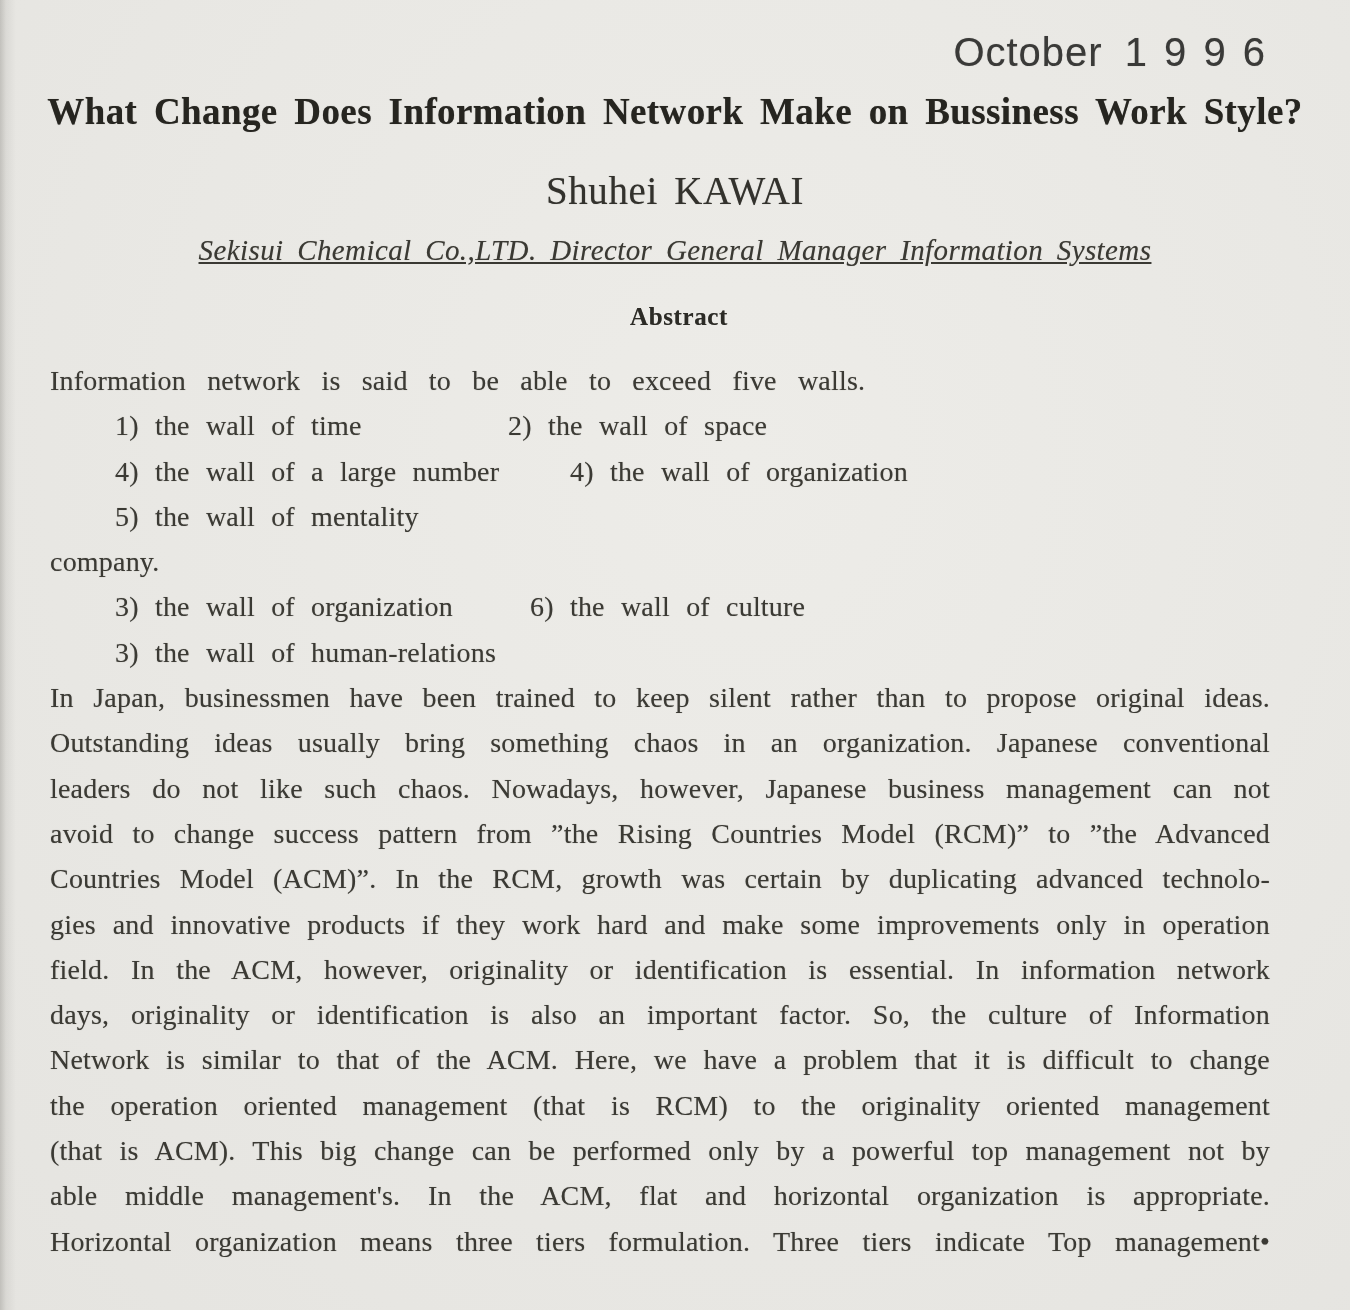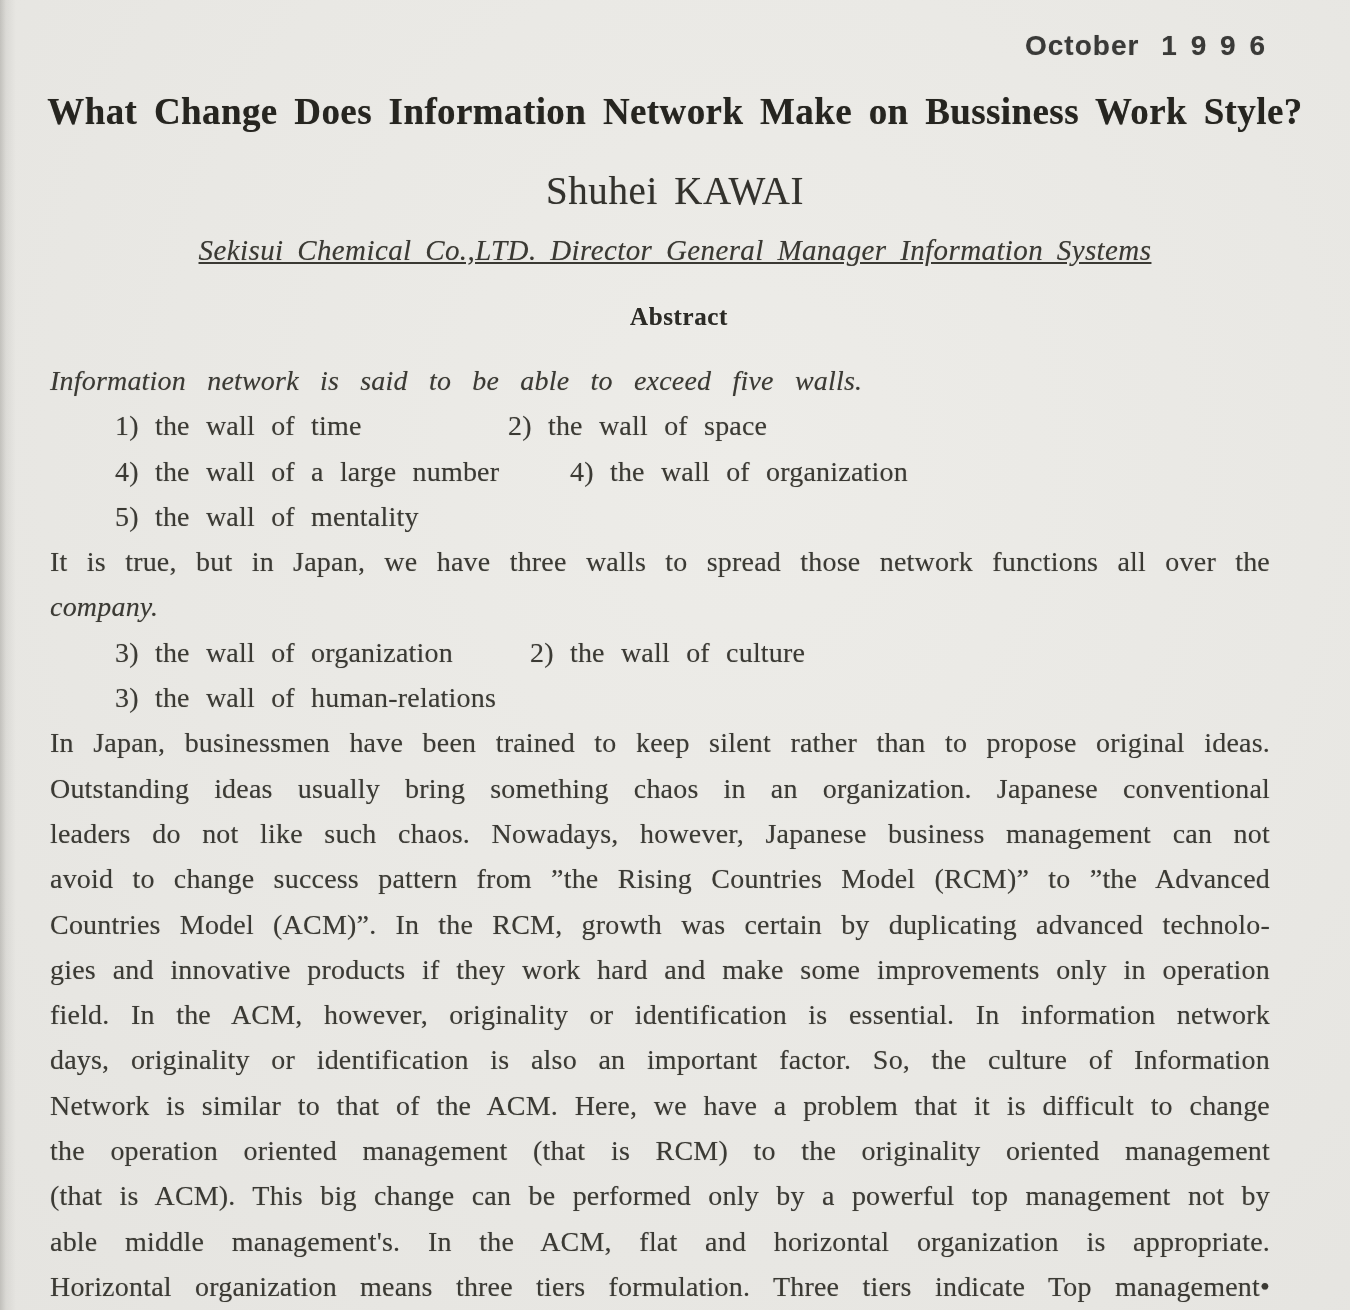--- a/index.html
+++ b/index.html
@@ -11,25 +11,24 @@
     background:
       linear-gradient(90deg, rgba(110,108,102,0.30) 0px, rgba(110,108,102,0.10) 6px, rgba(0,0,0,0) 16px),
       radial-gradient(ellipse at 55% 35%, #edecE8 0%, #e9e8e4 55%, #e5e4e0 100%);
     font-family: "Liberation Serif", serif;
     color: #37362f;
   }
   .abs { position: absolute; }
   .date {
     top: 30px; right: 82px;
     font-family: "Liberation Sans", sans-serif;
-    font-size: 28px;
+    font-size: 40px;
     color: #3a3a38;
     letter-spacing: 1px;
     text-shadow: 0 0 0.8px rgba(60,60,58,0.45);
-    font-weight: bold;
   }
   .date .yr { margin-left: 22px; letter-spacing: 3px; }
   .title {
     top: 90px; left: 0; width: 100%;
     text-align: center;
     font-size: 37px;
     font-weight: bold;
     color: #262520;
     word-spacing: 7px;
     letter-spacing: 0.4px;
@@ -67,21 +66,21 @@
   }
   .bodytext {
     top: 358px; left: 50px; width: 1220px;
     font-size: 28px;
     color: #3b3a34;
     letter-spacing: 0.2px;
     text-shadow: 0 0 0.9px rgba(62,60,54,0.42);
   }
   .line { line-height: 45.3px; }
   .line.j { text-align: justify; text-align-last: justify; }
-  .line.l { word-spacing: 14px; font-style: italic; }
+  .line.l { word-spacing: 14px; }
   .line.list { padding-left: 65px; word-spacing: 9px; }
   .c1 { display: inline-block; }
 </style>
 </head>
 <body>
 
 <div class="page">
 
   <div class="abs date">
     <span>October</span><span class="yr">1 9 9 6</span>
@@ -99,24 +98,23 @@
     <div class="line l">Information network is said to be able to exceed five walls.</div>
     <div class="line list">
       <span class="c1" style="width:393px">1) the wall of time</span><span>2) the wall of space</span>
     </div>
     <div class="line list">
       <span class="c1" style="width:455px">4) the wall of a large number</span><span>4) the wall of organization</span>
     </div>
     <div class="line list">
       <span>5) the wall of mentality</span>
     </div>
-    <div class="line j">It is true, but in Japan, we have three walls to spread those network functions all over the</div>
     <div class="line l">company.</div>
     <div class="line list">
-      <span class="c1" style="width:415px">3) the wall of organization</span><span>2) the wall of culture</span>
+      <span class="c1" style="width:415px">3) the wall of organization</span><span>6) the wall of culture</span>
     </div>
     <div class="line list">
       <span>3) the wall of human-relations</span>
     </div>
     <div class="line j">In Japan, businessmen have been trained to keep silent rather than to propose original ideas.</div>
     <div class="line j">Outstanding ideas usually bring something chaos in an organization. Japanese conventional</div>
     <div class="line j">leaders do not like such chaos. Nowadays, however, Japanese business management can not</div>
     <div class="line j">avoid to change success pattern from ”the Rising Countries Model (RCM)” to ”the Advanced</div>
     <div class="line j">Countries Model (ACM)”. In the RCM, growth was certain by duplicating advanced technolo-</div>
     <div class="line j">gies and innovative products if they work hard and make some improvements only in operation</div>

